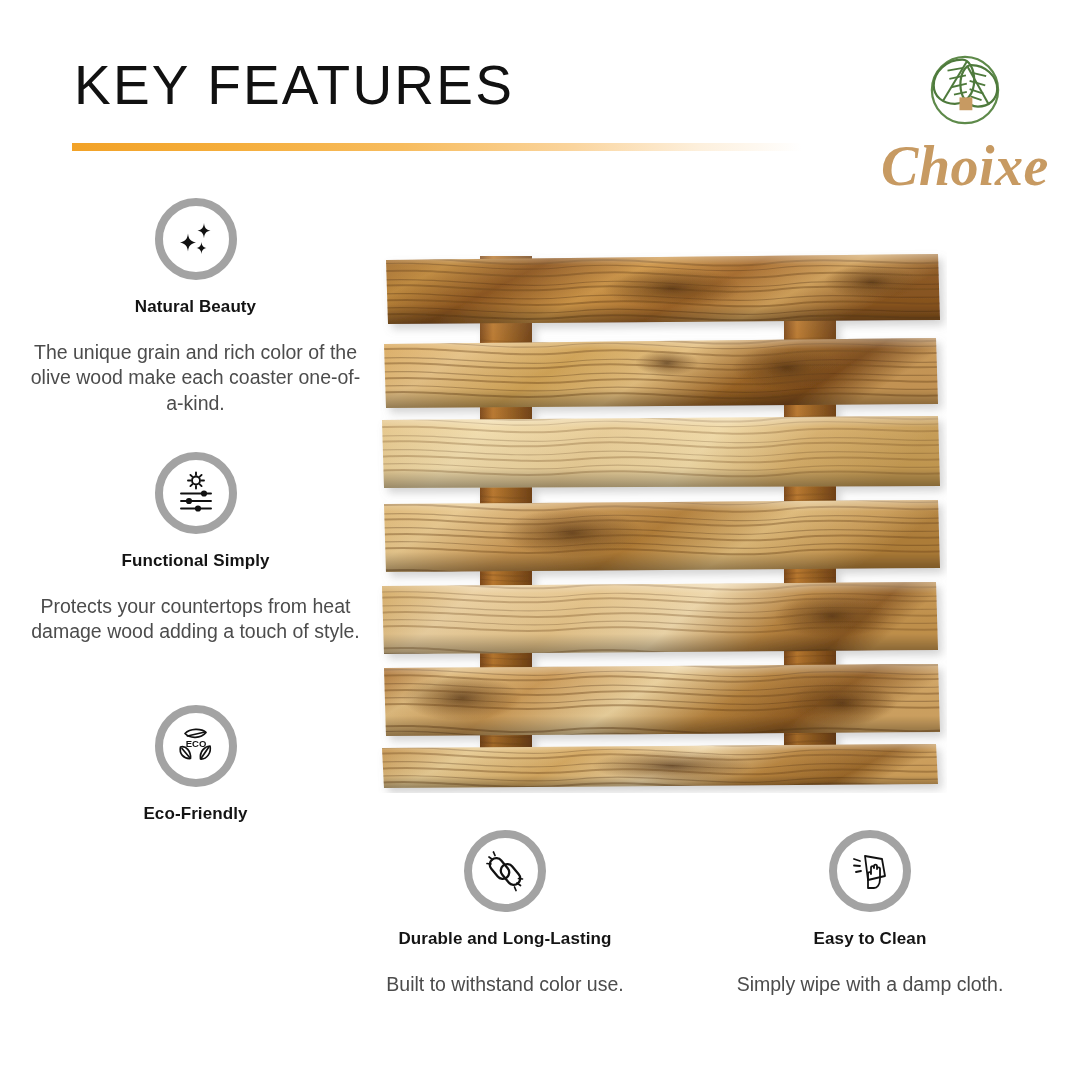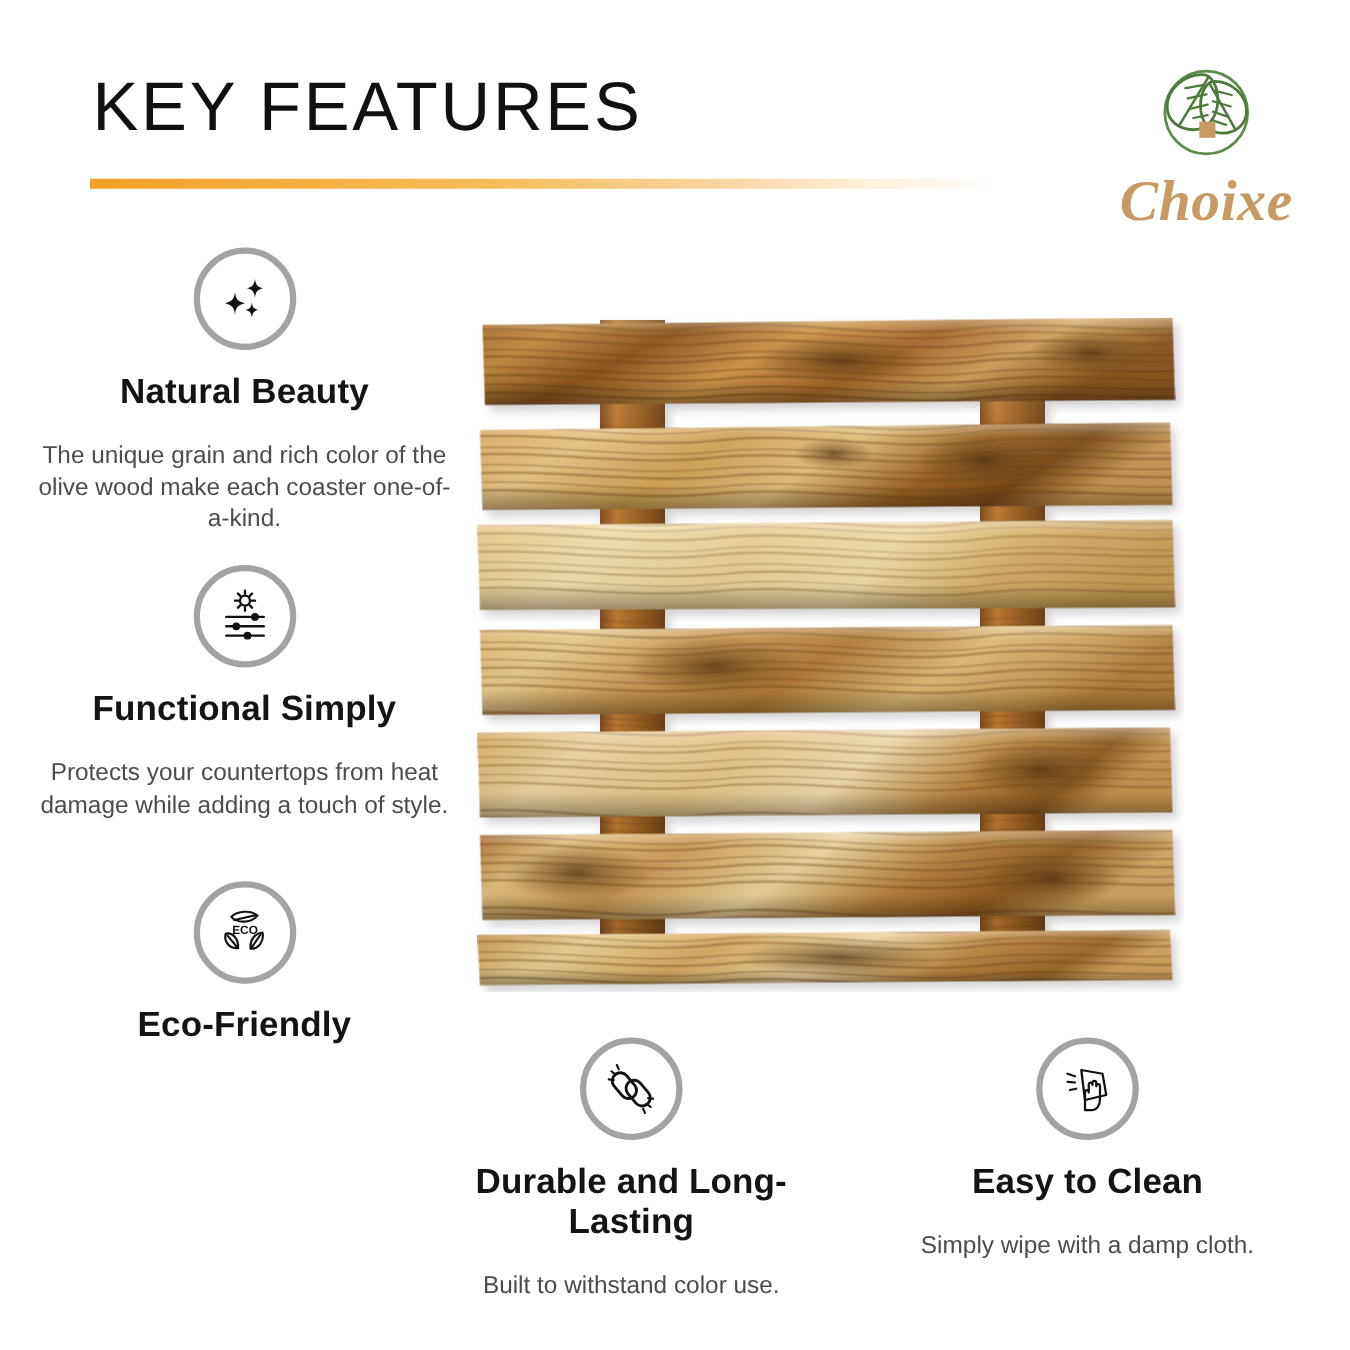--- a/index.html
+++ b/index.html
@@ -49,46 +49,46 @@
     display: block;
     margin: 0 auto;
     width: 92px;
     height: 92px;
   }
   #brand-name {
     margin-top: 2px;
     font-family: "Liberation Serif", serif;
     font-style: italic;
     font-weight: bold;
-    font-size: 46px;
+    font-size: 56px;
     line-height: 1;
     color: #C79A62;
     letter-spacing: 0.5px;
   }
 
   
   .feature {
     position: absolute;
     text-align: center;
   }
   .icon-circle {
     width: 82px;
     height: 82px;
-    border: 5px solid #a3a3a3;
+    border: 8px solid #a3a3a3;
     border-radius: 50%;
     margin: 0 auto;
     display: flex;
     align-items: center;
     justify-content: center;
     box-sizing: border-box;
   }
   .icon-circle svg { display: block; }
   .feature-title {
     margin-top: 17px;
-    font-size: 28px;
+    font-size: 17px;
     font-weight: bold;
     color: #141414;
     letter-spacing: 0.1px;
     line-height: 1.15;
   }
   .feature-desc {
     margin-top: 23px;
     font-size: 19.5px;
     color: #4c4c4c;
     line-height: 1.31;
@@ -163,21 +163,21 @@
         <path d="M10 25.5 L40 25.5"></path>
         <circle cx="33" cy="25.5" r="3.1" fill="#111111" stroke="none"></circle>
         <path d="M10 33 L40 33"></path>
         <circle cx="18" cy="33" r="3.1" fill="#111111" stroke="none"></circle>
         <path d="M10 40.5 L40 40.5"></path>
         <circle cx="27" cy="40.5" r="3.1" fill="#111111" stroke="none"></circle>
       </g>
     </svg>
   </div>
   <div class="feature-title">Functional Simply</div>
-  <div class="feature-desc">Protects your countertops from heat damage while adding a touch of style.</div>
+  <div class="feature-desc">Protects your countertops from heat damage wood adding a touch of style.</div>
 </div>
 
 <div class="feature" id="feature-eco-friendly">
   <div class="icon-circle">
     <svg width="50" height="50" viewBox="0 0 50 50">
       <g fill="none" stroke="#111111" stroke-width="1.7" stroke-linecap="round" stroke-linejoin="round">
 
         <path d="M14 12.5 C19 7.5 30 7 35 11.5 C30 17.5 19 18 14 12.5 Z"></path>
         <path d="M34 11 L16.5 15"></path>
 

